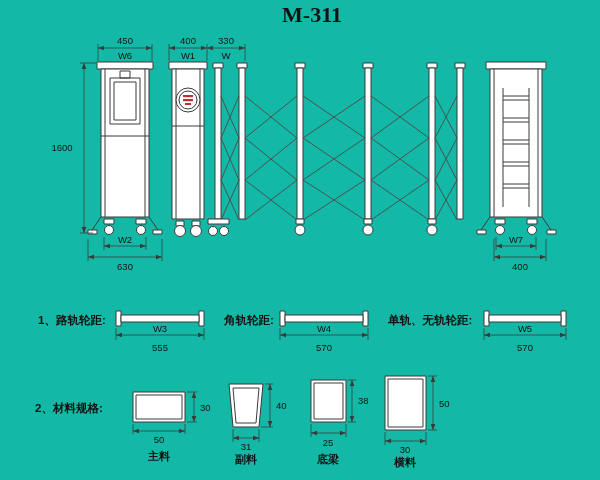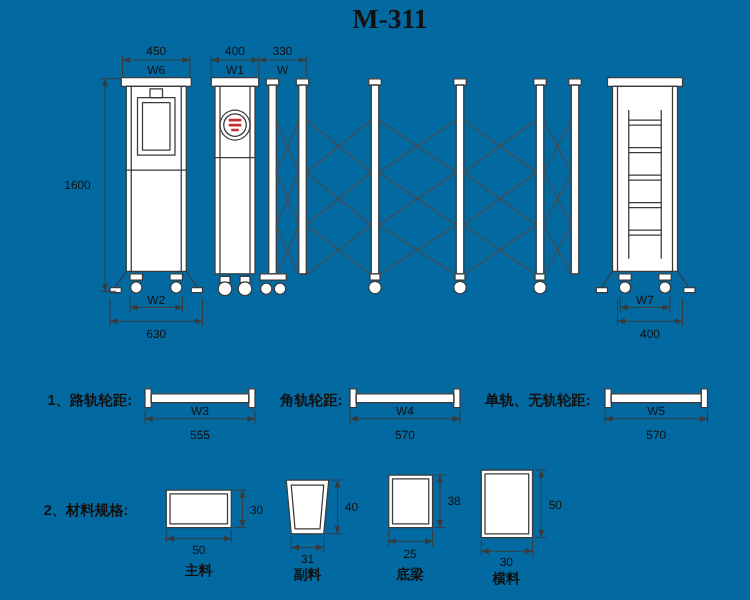--- a/index.html
+++ b/index.html
@@ -1,16 +1,16 @@
 <!DOCTYPE html>
 <html><head>
 <meta charset="utf-8">
 <style>
   html,body{margin:0;padding:0;background:#ffffff;}
-  .page{width:600px;height:480px;position:relative;background:#0369a1;overflow:hidden;text-align:center;}
+  .page{width:600px;height:480px;position:relative;background:#14b8a6;overflow:hidden;text-align:center;}
   .ln  {stroke:#3a3a3a;stroke-width:1;fill:none;stroke-linejoin:round;}
   .fw  {fill:#ffffff;stroke:#3a3a3a;stroke-width:1;stroke-linejoin:round;}
   .dm  {stroke:#3a3a3a;stroke-width:.75;fill:none;}
   .xln {stroke:#4a4a4a;stroke-width:.9;fill:none;}
   .red {fill:#c03030;stroke:none;}
   .t   {font:9.5px "Liberation Sans",sans-serif;fill:#111;text-anchor:middle;}
   .ts  {font:9.5px "Liberation Sans",sans-serif;fill:#111;text-anchor:start;}
   .h   {font:bold 11.5px "Liberation Sans",sans-serif;fill:#111;text-anchor:start;}
   .lbl {font:bold 11px "Liberation Sans",sans-serif;fill:#111;text-anchor:middle;}
   .title{font:bold 22px "Liberation Serif",serif;fill:#111;text-anchor:middle;}

